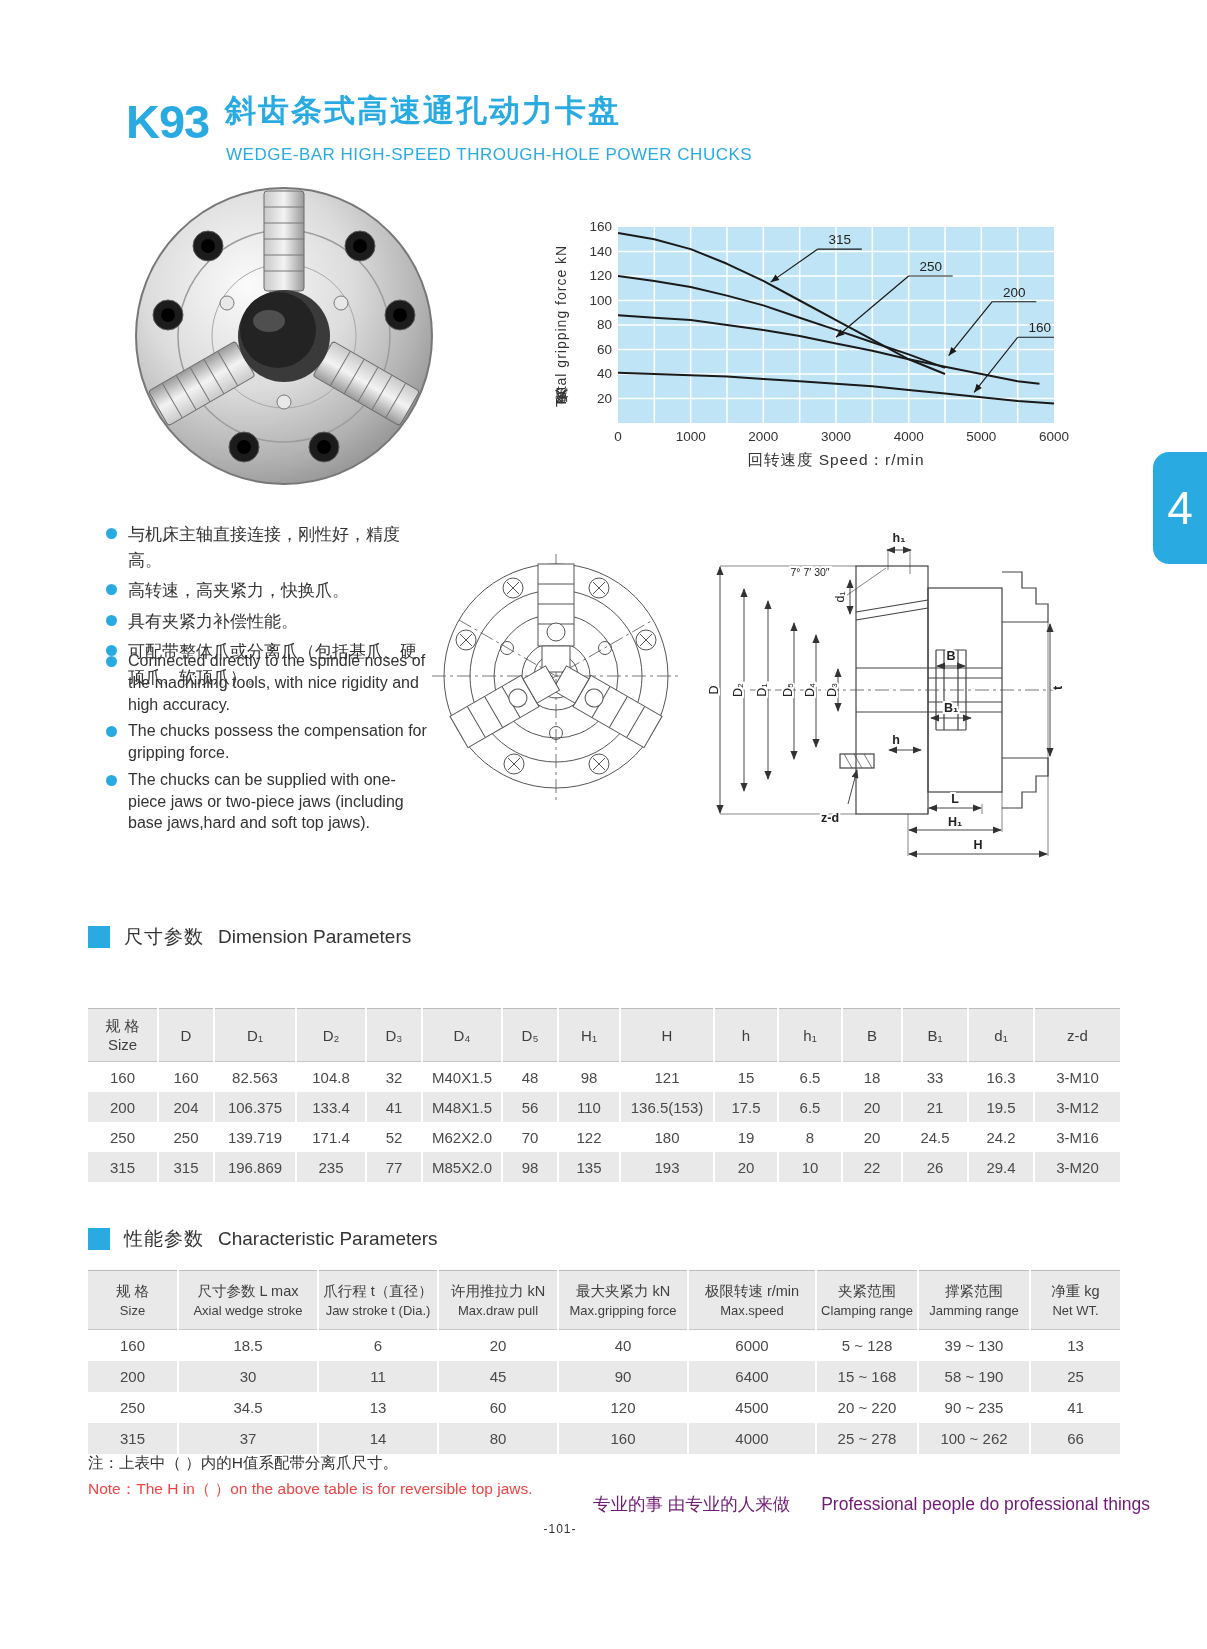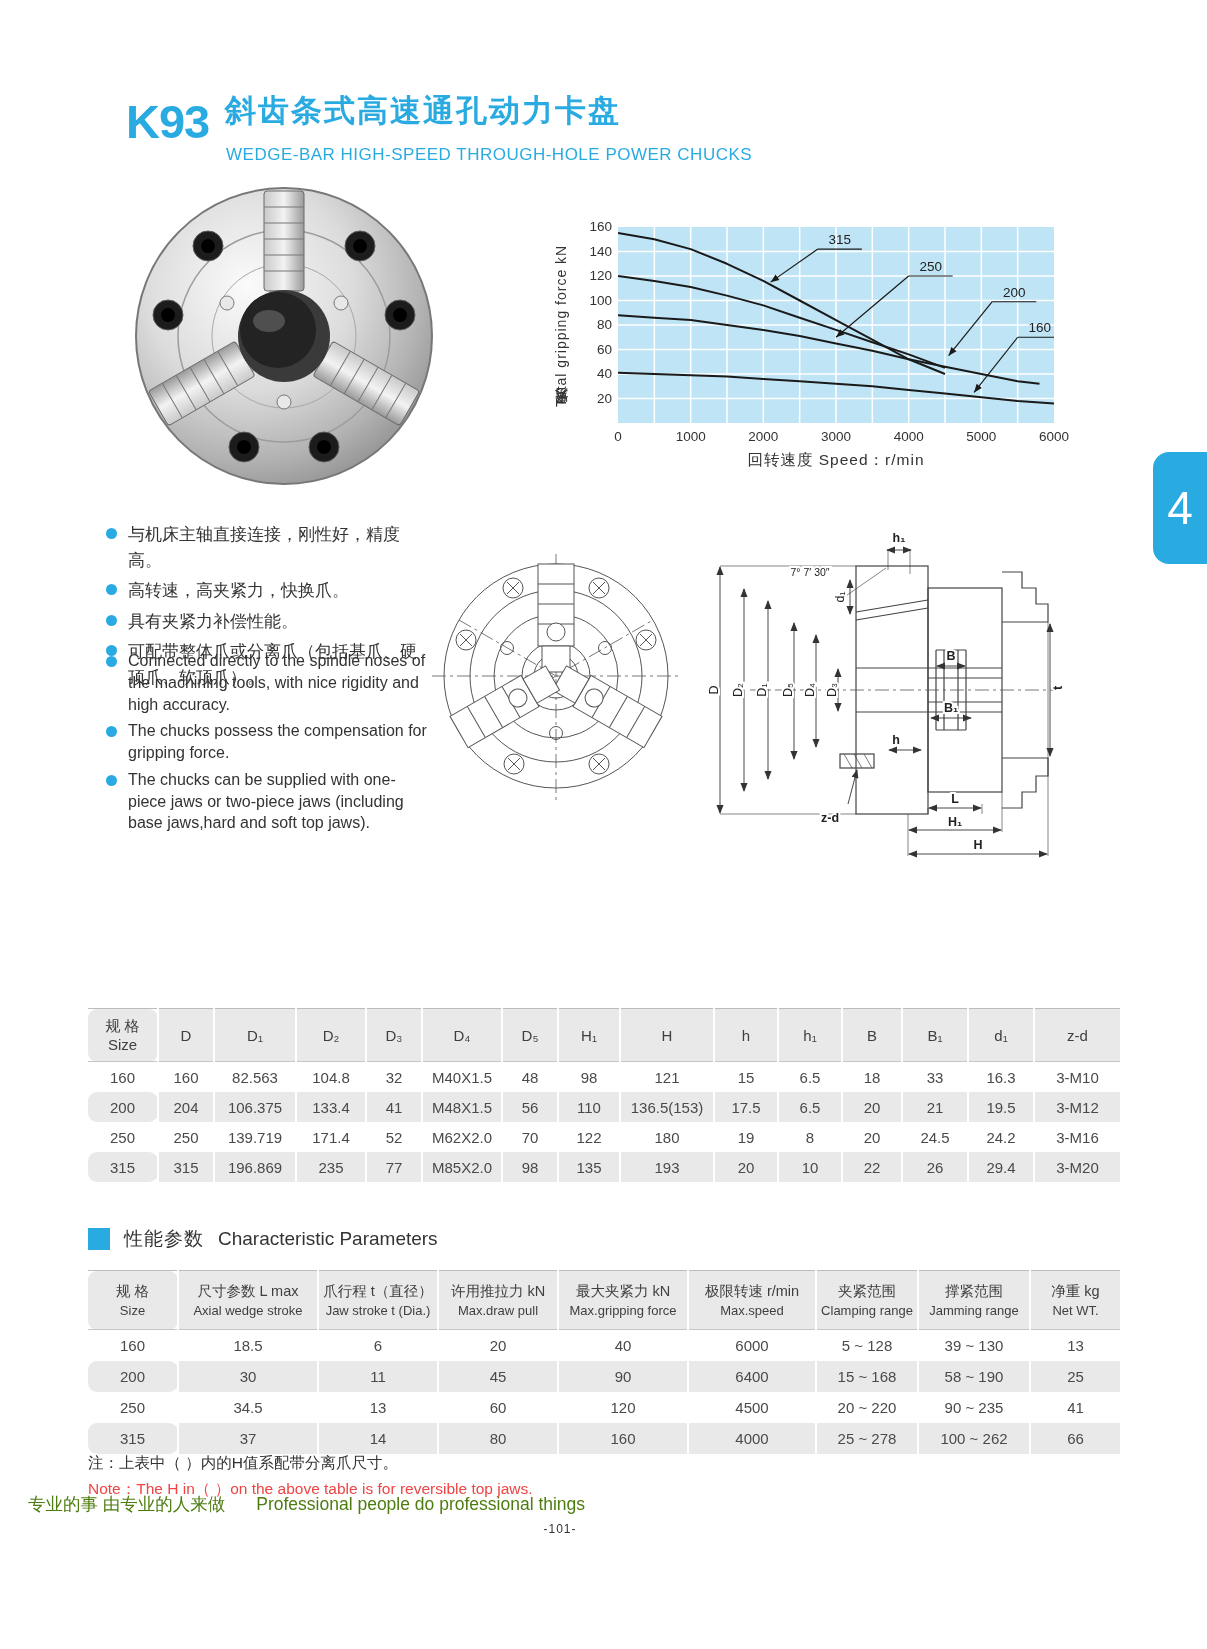--- a/index.html
+++ b/index.html
@@ -37,35 +37,35 @@
   .sec-head .cn{font-size:19px;color:#333;letter-spacing:1px;}
   .sec-head .en{font-size:19px;color:#333;}
   #dim-sec{top:924px;}
   #chr-sec{top:1226px;}
   
   .ptable{position:absolute;left:88px;border-collapse:collapse;table-layout:fixed;width:1032px;
           text-align:center;font-size:15px;color:#4a4a4a;}
   .ptable th{background:#e9e9e9;font-weight:normal;border-left:2px solid #fff;
              border-top:1px solid #bcbcbc;border-bottom:1px solid #c6c6c6;
              white-space:pre-line;color:#3f3f3f;}
-  .ptable th:first-child,.ptable td:first-child{border-left:none;border-radius:9px;}
+  .ptable th:first-child,.ptable td:first-child{border-left:none;}
   .ptable td{border-left:2px solid #fff;white-space:nowrap;overflow:hidden;}
   .ptable tbody tr:nth-child(even) td{background:#e9e9e9;}
   #dim-table{top:1008px;}
   #dim-table th{height:50px;font-size:15px;}
   #dim-table td{height:28px;}
   #chr-table{top:1270px;}
   #chr-table th{height:56px;}
   #chr-table td{height:29px;}
   .th-cn{font-size:14.5px;}
   .th-en{font-size:13px;margin-top:2px;}
   
   #note-cn{position:absolute;left:88px;top:1453px;font-size:15.5px;color:#333;}
   #note-en{position:absolute;left:88px;top:1479px;font-size:15.5px;color:#ef4444;}
-  #footer{position:absolute;left:0;top:1492px;width:1150px;text-align:left;font-size:17.5px;color:#4d7c0f;padding-left:28px;}
+  #footer{position:absolute;left:0;top:1492px;width:1150px;text-align:right;font-size:17.5px;color:#701a75;}
   #footer .gap{display:inline-block;width:26px;}
   #pagenum{position:absolute;left:0;top:1522px;width:1120px;text-align:center;font-size:12px;color:#333;letter-spacing:1px;}
 </style>
 </head>
 <body>
 
 <div id="page">
 
   <div id="model">K93</div>
   <div id="title-cn">斜齿条式高速通孔动力卡盘</div>
@@ -367,20 +367,25 @@
       <text x="261" y="204" font-weight="bold">B₁</text>
       <text x="206" y="236" font-weight="bold">h</text>
       <text x="370" y="186" font-weight="bold" transform="rotate(-90 368 182)">t</text>
       <text x="140" y="314" font-weight="bold">z-d</text>
       <text x="265" y="295" font-weight="bold">L</text>
       <text x="265" y="318" font-weight="bold">H₁</text>
       <text x="288" y="341" font-weight="bold">H</text>
     </g>
   </svg>
 
+  <div id="dim-sec" class="sec-head">
+    <span class="sq"></span>
+    <span class="cn">尺寸参数</span>
+    <span class="en">Dimension Parameters</span>
+  </div>
   <table id="dim-table" class="ptable">
     <colgroup>
       <col style="width:70px">
         <col style="width:56px">
         <col style="width:82px">
         <col style="width:70px">
       <col style="width:56px">
         <col style="width:80px">
         <col style="width:56px">
         <col style="width:62px">

